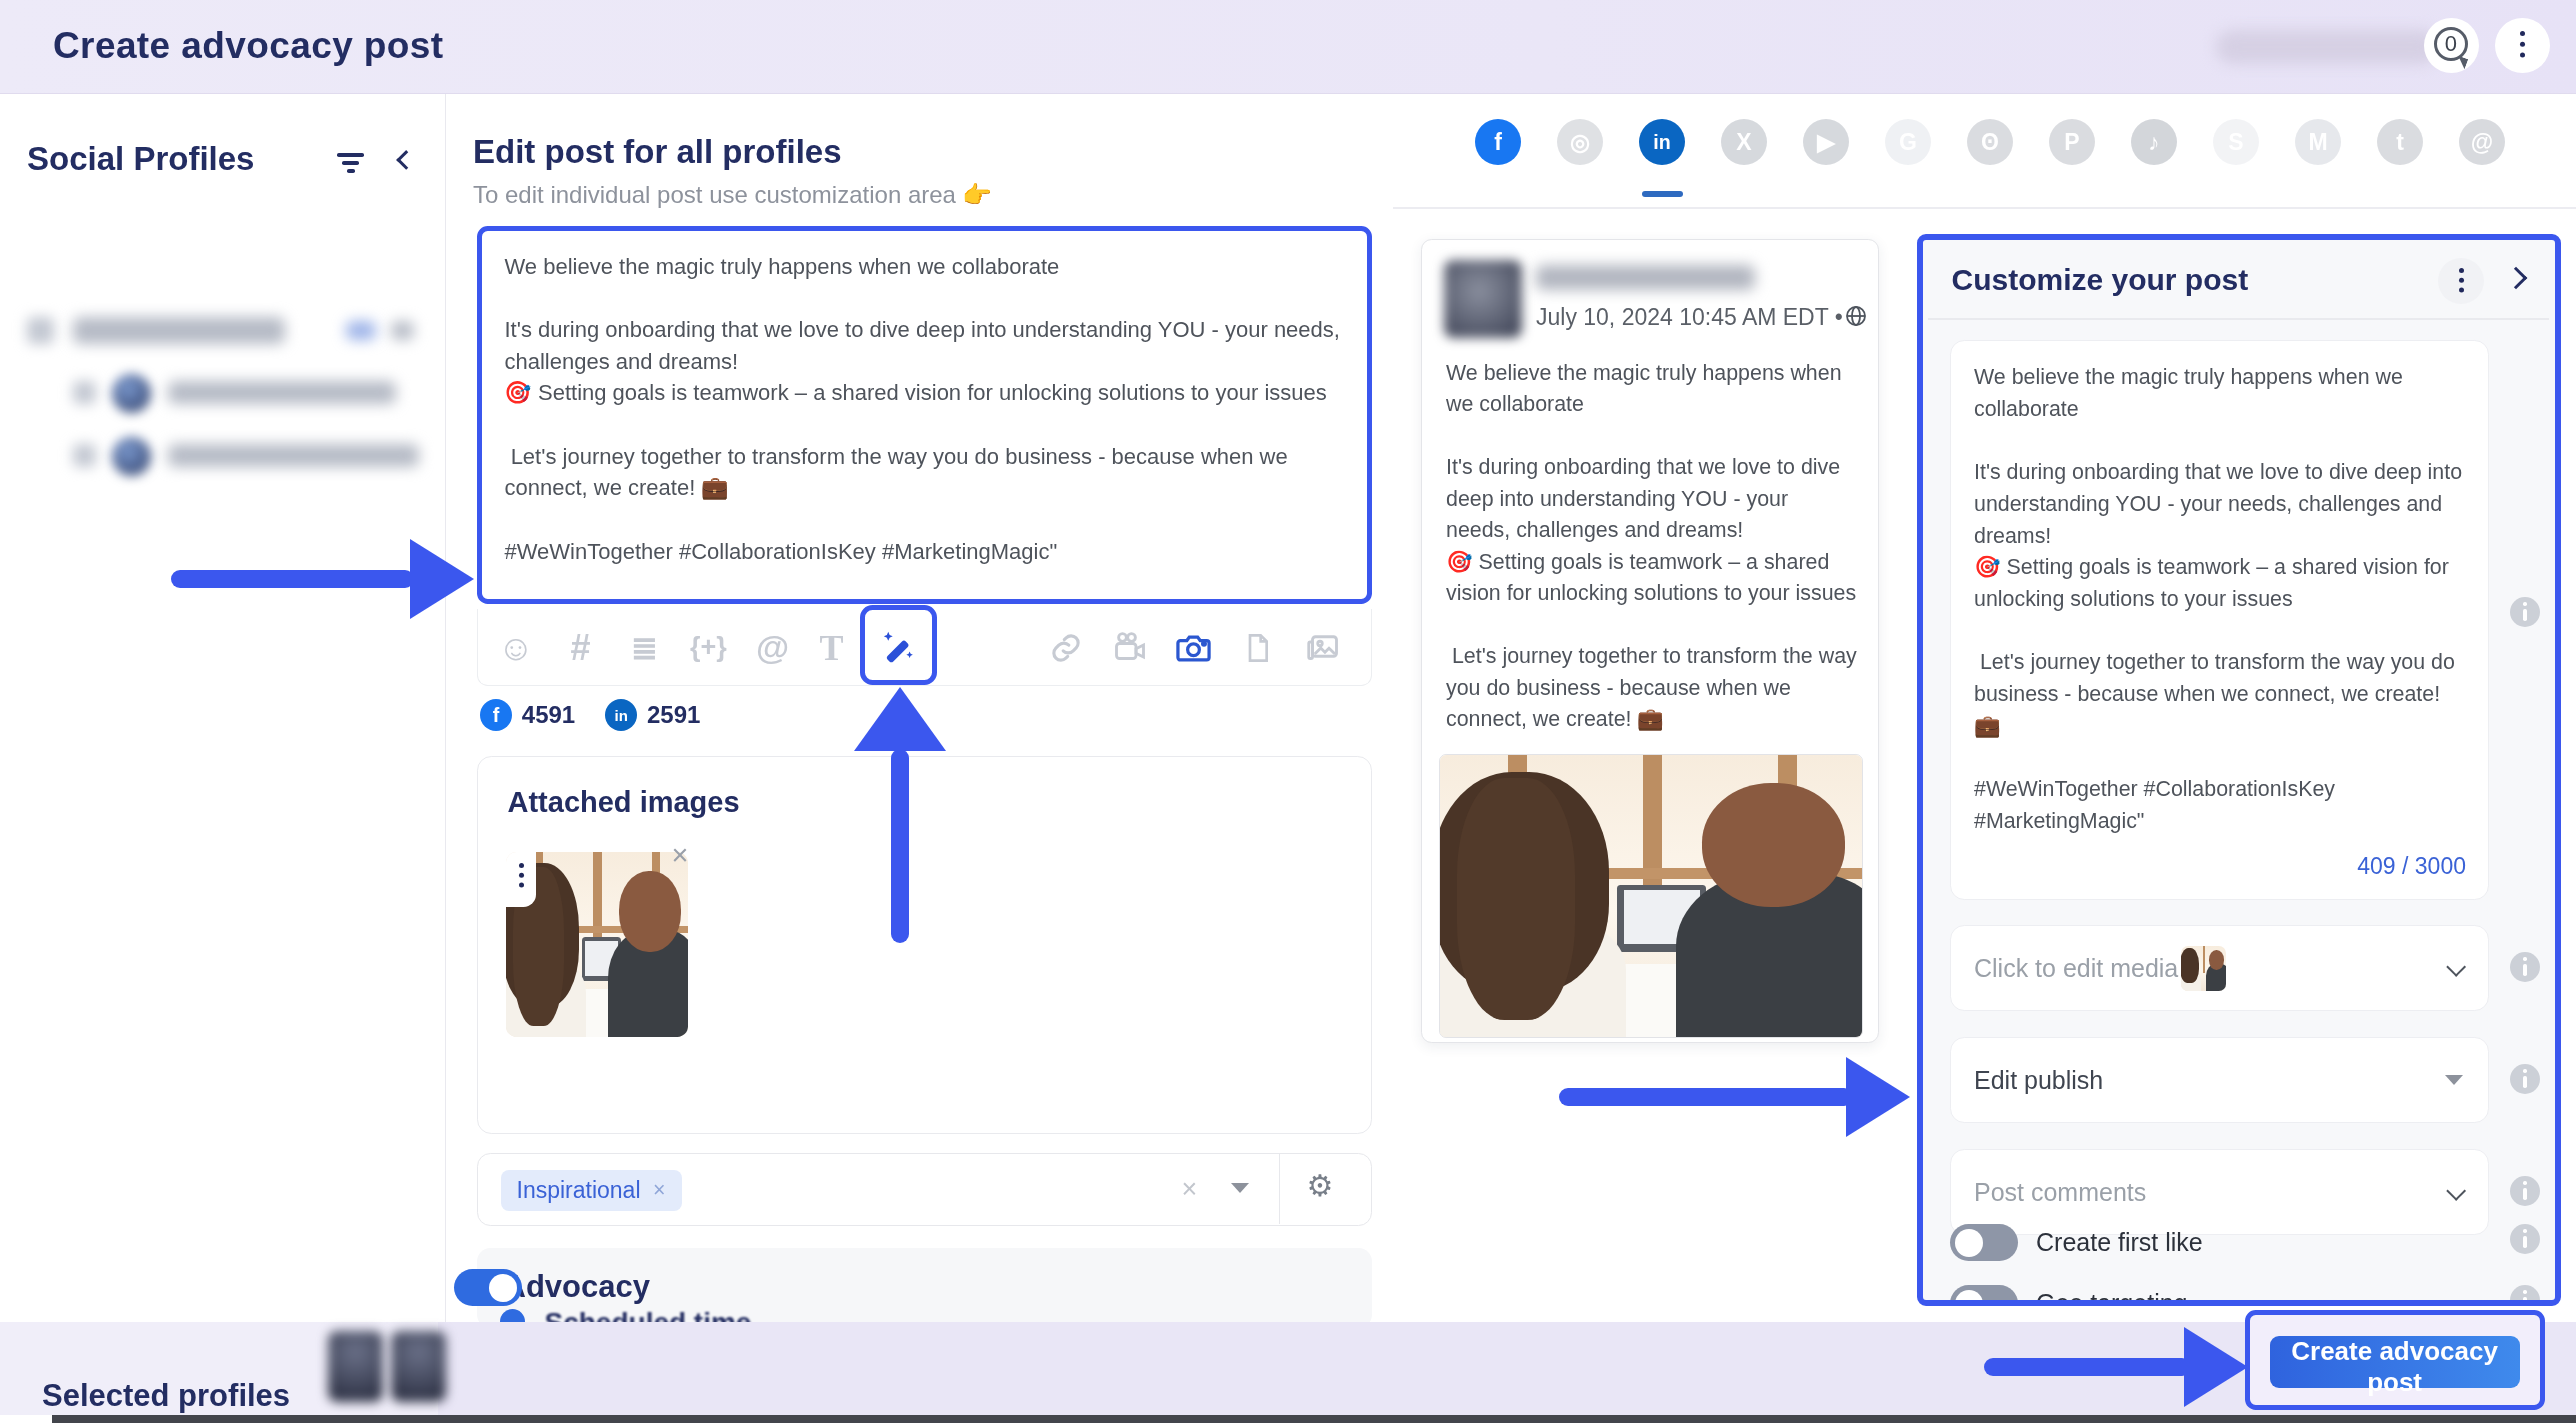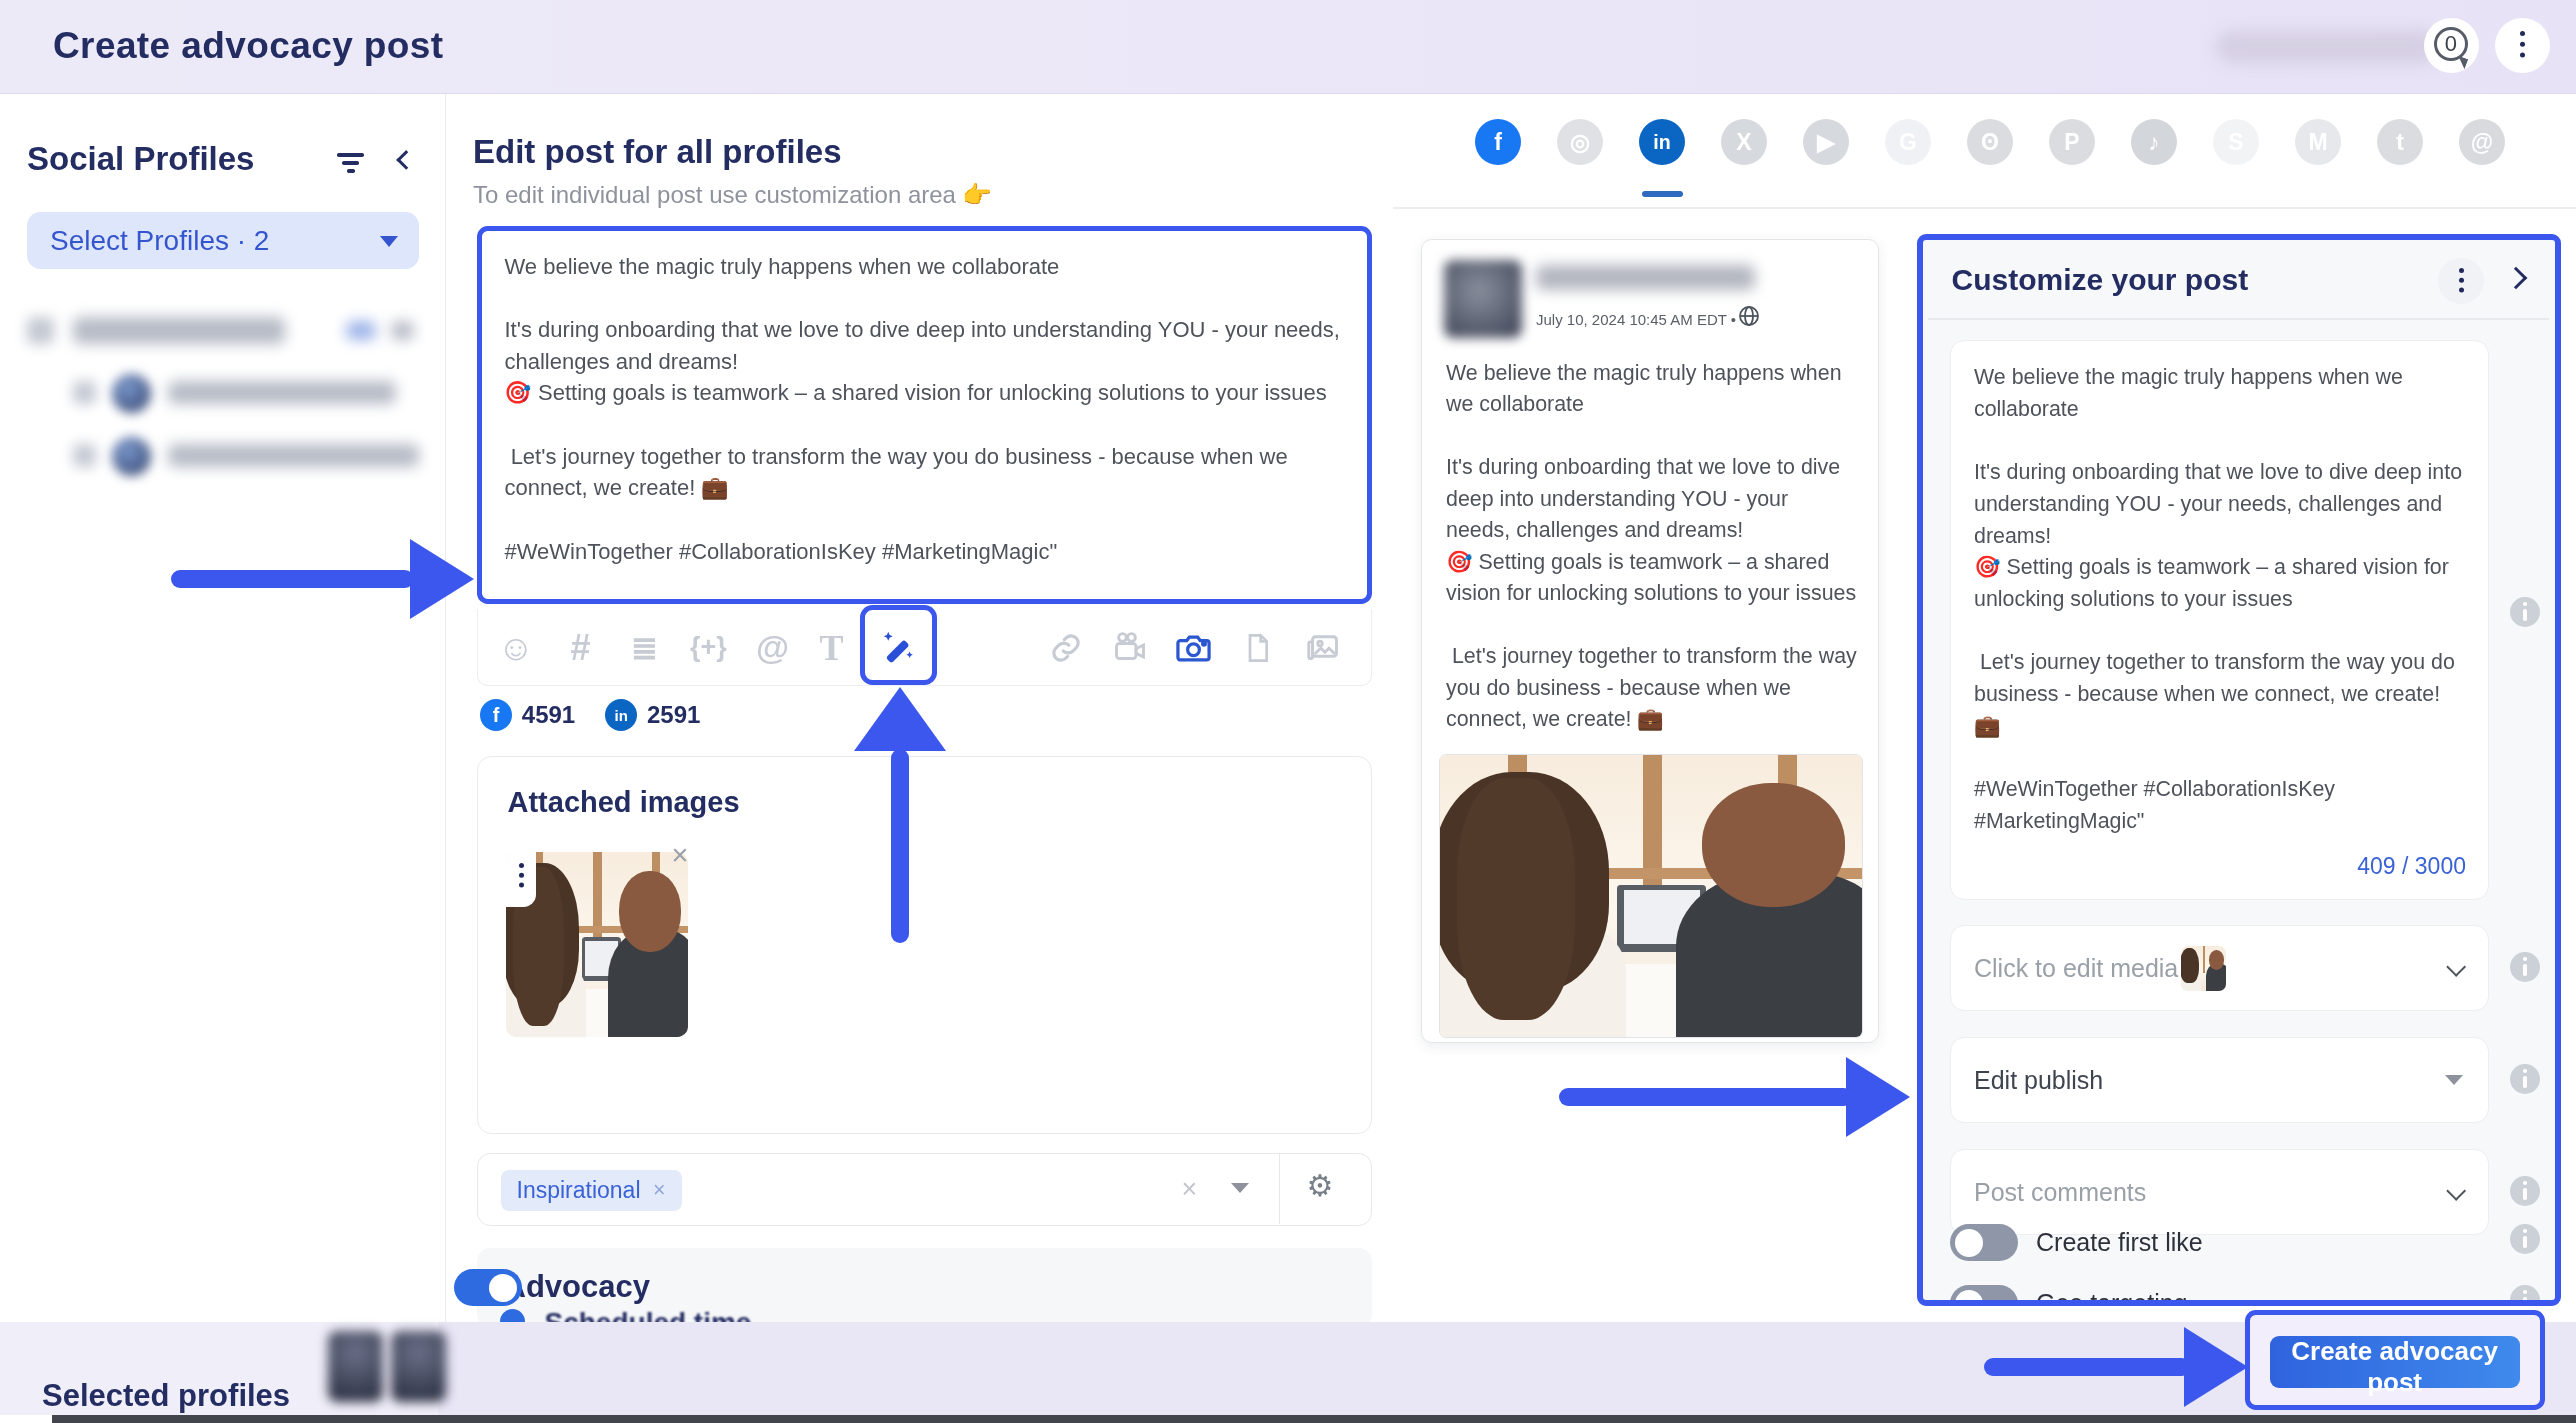--- a/index.html
+++ b/index.html
@@ -85,21 +85,21 @@
   .preview-col { position:absolute; left:1393px; top:94px; width:1183px; height:1229px; background:#fff; }
   .net-row { position:absolute; left:82px; top:25px; display:flex; gap:36px; }
   .snet { position:relative; width:46px; height:46px; border-radius:50%; display:flex; align-items:center; justify-content:center; cursor:pointer; }
   .snet span { color:#fff; font-size:23px; font-weight:700; }
   .tab-underline { position:absolute; left:2.7px; bottom:-32px; width:41px; height:6.2px; border-radius:3.6px; background:#2e6ac0; }
   .net-divider { position:absolute; left:0; top:113px; width:1183px; height:1.8px; background:#ececf1; }
   .pv-card { position:absolute; left:28px; top:145px; width:458px; height:804px; background:#fff; border:1.8px solid #e4e5e9;
     border-radius:10.7px; box-shadow:0 3.6px 12.5px rgba(40,45,80,.08); }
   .pv-avatar { position:absolute; left:22px; top:19.6px; width:78px; height:78px; border-radius:9px; background:radial-gradient(circle at 45% 40%,#8a8f9e,#3a3f52); filter:blur(5.3px); }
   .pv-nameblur { position:absolute; left:114px; top:25px; width:219px; height:25px; border-radius:7.1px; background:#b2b6c0; filter:blur(7.1px); }
-  .pv-date { position:absolute; left:114px; top:64px; font-size:15px; color:#5a5f67; display:flex; align-items:flex-end; gap:1px; }
+  .pv-date { position:absolute; left:114px; top:64px; font-size:23px; color:#5a5f67; display:flex; align-items:flex-start; gap:1px; }
   .pv-text { position:absolute; left:24px; top:118px; width:412px; font-size:21.4px; line-height:1.47; color:#4e535b; }
   .pv-photo { position:absolute; left:17px; top:514px; width:424px; height:284px; border-radius:7.1px; overflow:hidden; border:0.9px solid #e2e3e7; }
 
   
   .cz-panel { position:absolute; left:1917px; top:234px; width:644px; height:1072px; background:#f7f8fa;
     border:6.2px solid #3b57ee; border-radius:9px; z-index:10; overflow:hidden; }
   .cz-title { position:absolute; left:28.5px; top:23px; font-size:30px; font-weight:700; color:#232d62; }
   .cz-kebab { position:absolute; left:515px; top:18px; width:46px; height:46px; border-radius:50%; background:#f1f2f5; cursor:pointer; }
   .cz-kebab i { position:absolute; left:20.5px; top:9.8px; width:5.3px; height:5.3px; border-radius:50%; background:#21295c; box-shadow:0 9.8px 0 #21295c, 0 19.6px 0 #21295c; }
   .cz-chev { position:absolute; left:585px; top:30px; width:16px; height:16px; border-right:3.6px solid #232d62; border-top:3.6px solid #232d62; transform:rotate(45deg); cursor:pointer; }
@@ -172,24 +172,20 @@
   </div>
 
   <div class="sidebar">
     <div class="sb-title">Social Profiles</div>
     <div class="filter-ic">
         <i></i>
         <i></i>
         <i></i>
       </div>
     <div class="chev-left"></div>
-    <div class="select-profiles">
-      <span>Select Profiles · 2</span>
-      <i class="caret-down-blue"></i>
-    </div>
 
     <div class="sb-row" style="top:216px;">
       <span class="bsq" style="left:27px; top:7.1px; width:27px; height:27px;"></span>
       <span class="bbar" style="left:73px; top:7.1px; width:212px; height:27px;"></span>
       <span class="bbar" style="left:346px; top:10.7px; width:30px; height:19.6px; background:#9db3e8;"></span>
       <span class="bbar" style="left:391px; top:10.7px; width:23px; height:19.6px;"></span>
     </div>
     <div class="sb-row" style="top:278px;">
       <span class="bsq" style="left:73px; top:9px; width:23px; height:23px;"></span>
       <span class="bavatar" style="left:112px; top:1.8px; width:39px; height:39px;"></span>

